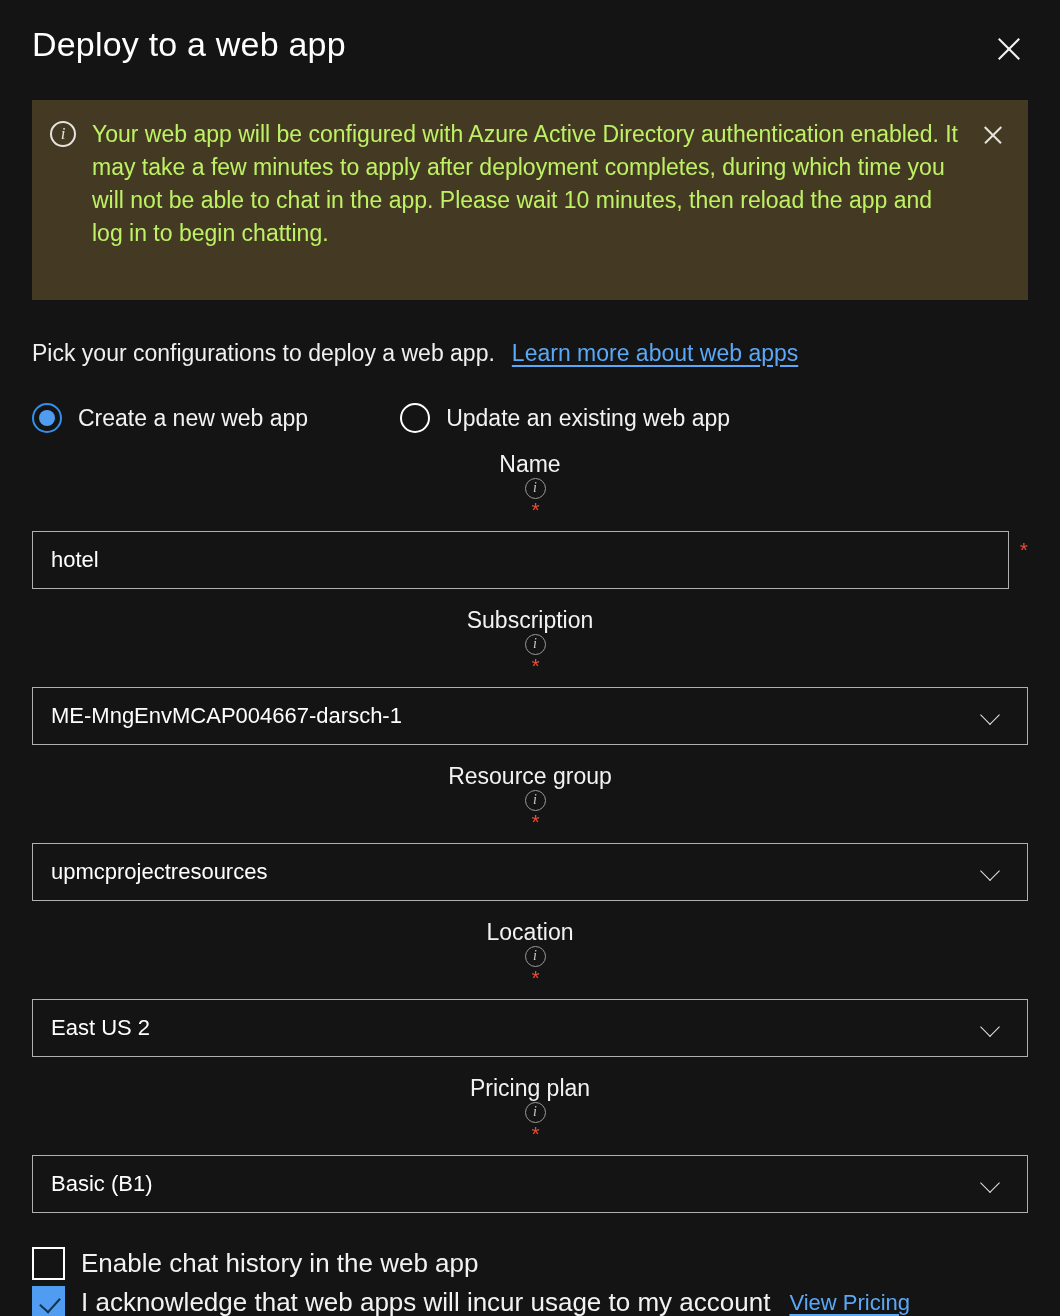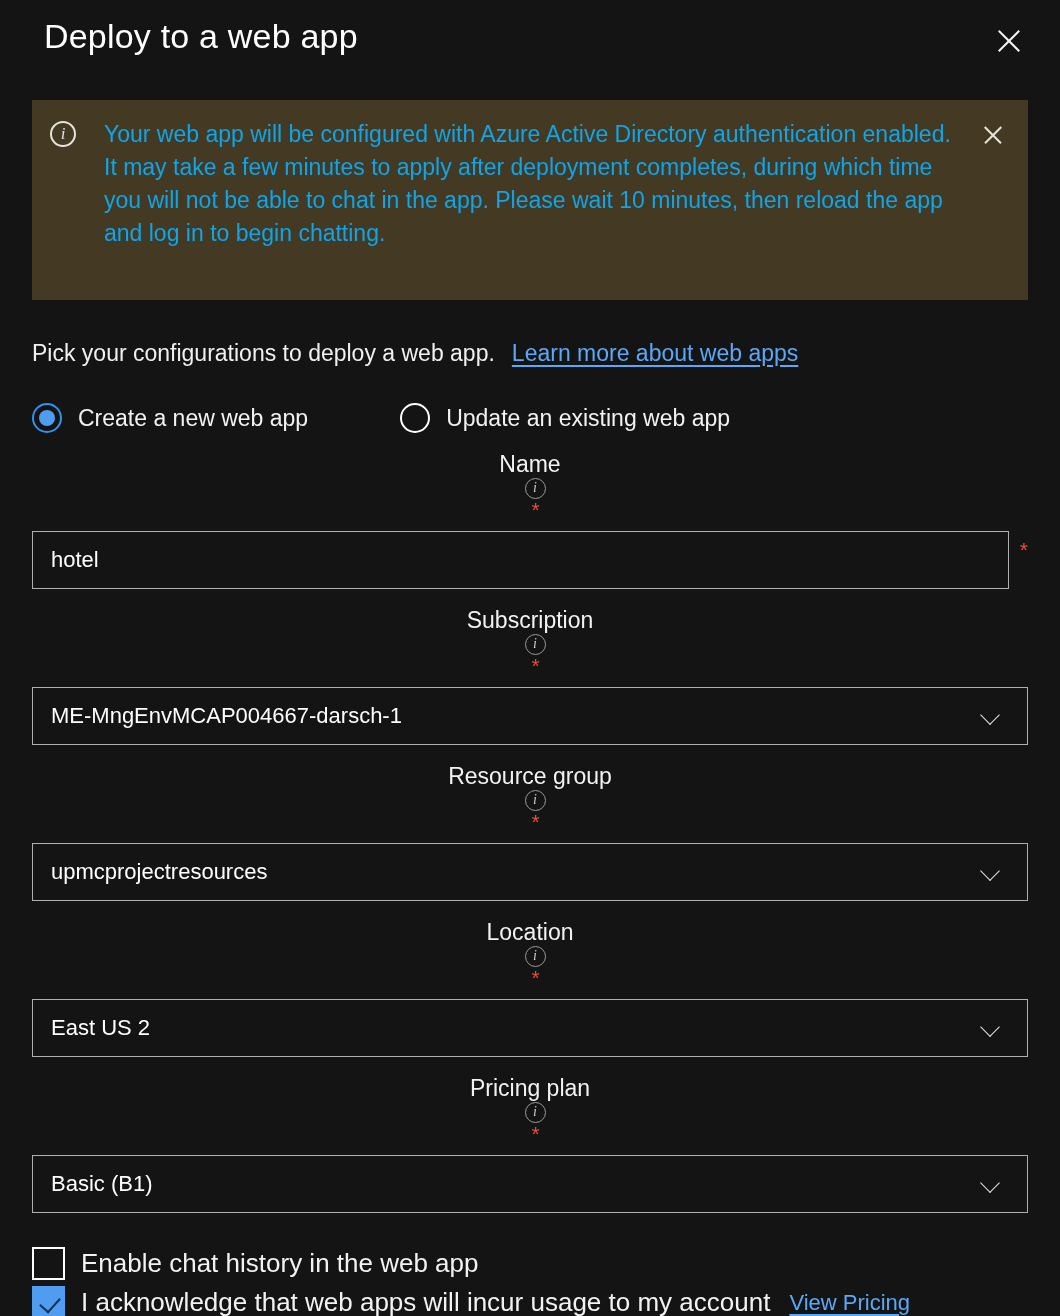--- a/index.html
+++ b/index.html
@@ -22,23 +22,22 @@
     height: 1316px;
     background: #141414;
     padding: 0 32px;
   }
 
   
   .dlg-header {
     display: flex;
     align-items: flex-start;
     justify-content: space-between;
-    padding-top: 18px;
+    padding-top: 26px;
     height: 78px;
-    margin-left: 12px;
   }
   .dlg-title {
     font-size: 34px;
     font-weight: 400;
     letter-spacing: .2px;
     color: #ffffff;
     line-height: 1.1;
   }
   .icon-x {
     width: 34px;
@@ -79,25 +78,25 @@
     color: #e6e3dc;
     font-size: 17px;
     font-style: italic;
     line-height: 22px;
     text-align: center;
     font-family: "Liberation Serif", serif;
     margin-top: 3px;
   }
   .banner-text {
     flex: 1;
-    margin-left: 28px;
+    margin-left: 16px;
     margin-right: 12px;
     font-size: 23px;
     line-height: 33px;
-    color: #0ea5e9;
+    color: #bef264;
   }
   .banner .icon-x {
     margin-top: 4px;
     width: 26px;
     height: 26px;
   }
   .banner .icon-x::before, .banner .icon-x::after {
     width: 23px;
     height: 1.6px;
     background: #e8e4da;

